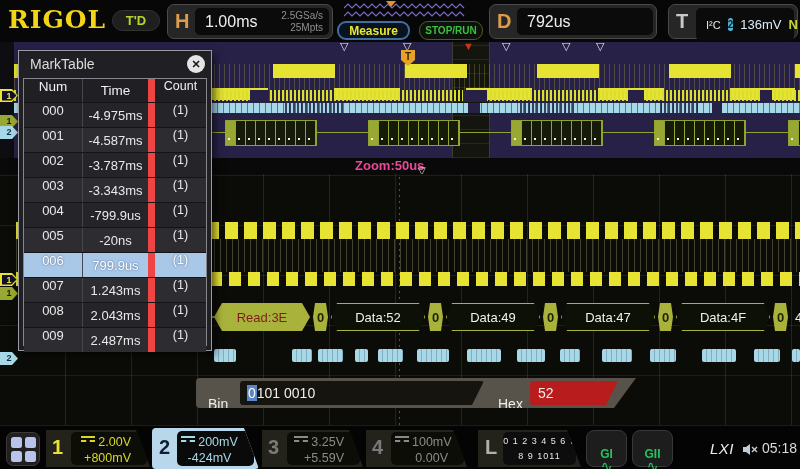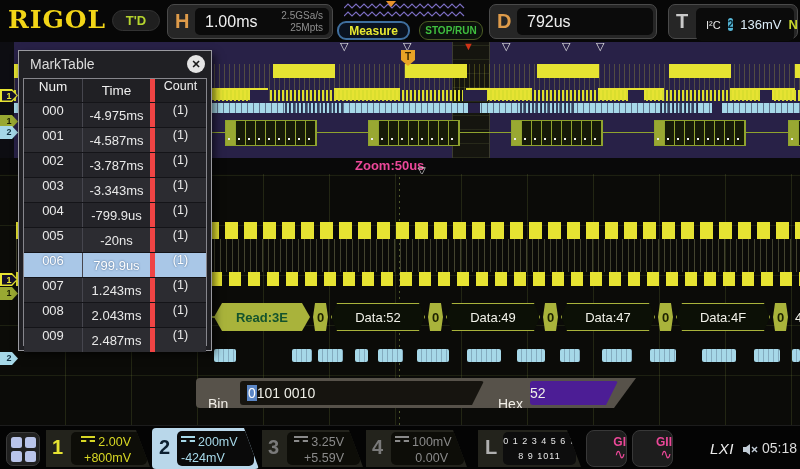--- a/index.html
+++ b/index.html
@@ -68,77 +68,77 @@
     background-image:
       repeating-linear-gradient(90deg,transparent 0 65px,rgba(140,160,70,.18) 65px 66px),
       repeating-linear-gradient(0deg,transparent 0 49px,rgba(140,160,70,.14) 49px 50px)}
   .centerline{position:absolute;left:399px;top:0;width:1px;height:100%;background:repeating-linear-gradient(0deg,rgba(170,190,90,.45) 0 2px,transparent 2px 6px)}
   .clk-top{position:absolute;left:16px;top:48px;right:0;height:17px;background:repeating-linear-gradient(90deg,var(--yw) 0 13px,transparent 13px 19px)}
   .clk-mid{position:absolute;left:16px;top:65px;right:0;height:33px;background:repeating-linear-gradient(90deg,rgba(195,195,135,.30) 0 1px,transparent 1px 6px)}
   .clk-bot{position:absolute;left:16px;top:98px;right:0;height:14px;background:repeating-linear-gradient(90deg,var(--yw) 0 12px,transparent 12px 19px);background-position-x:4px}
   .dec-lead{position:absolute;left:196px;top:142px;width:20px;height:2px;background:var(--olln)}
   .decode-row{position:absolute;left:214px;top:129px;right:0;height:28px;display:flex;align-items:stretch;gap:3px;overflow:hidden}
   .seg{position:relative;font-size:13px;display:flex;align-items:center;justify-content:center;flex:0 0 auto}
-  .seg-filled{width:96px;background:var(--ol);color:#14532d;font-weight:bold;clip-path:polygon(8px 0,calc(100% - 8px) 0,100% 50%,calc(100% - 8px) 100%,8px 100%,0 50%)}
+  .seg-filled{width:96px;background:var(--ol);color:#7f1d1d;font-weight:normal;clip-path:polygon(8px 0,calc(100% - 8px) 0,100% 50%,calc(100% - 8px) 100%,8px 100%,0 50%)}
   .seg-sep{width:15px;background:var(--ol);color:#1e2300;font-weight:bold;clip-path:polygon(2px 0,calc(100% - 2px) 0,100% 50%,calc(100% - 2px) 100%,2px 100%,0 50%)}
   .seg-outline{width:94px;background:#0c1006;color:#f2f2ea;box-shadow:inset 0 0 0 1px var(--ol);clip-path:polygon(6px 0,calc(100% - 6px) 0,100% 50%,calc(100% - 6px) 100%,6px 100%,0 50%)}
   .seg-plain{width:30px;color:#f2f2ea;justify-content:flex-start;padding-left:4px}
   .burst{position:absolute;top:175px;height:13px;background:var(--cy);border-radius:2px;
     background-image:repeating-linear-gradient(90deg,transparent 0 4px,rgba(30,40,70,.25) 4px 5px)}
 
   
   .binbar{position:absolute;left:196px;top:204px;width:440px;height:30px;background:#57524a;border-radius:4px 0 0 4px;clip-path:polygon(0 0,100% 0,calc(100% - 22px) 100%,0 100%)}
   .binbar .lab{position:absolute;top:18px;color:#f0ede6;font-size:14px}
   .bin-lab{left:12px}.hex-lab{left:302px}
   .bin-field{position:absolute;left:44px;top:3px;width:244px;height:24px;background:#16140f;border-radius:3px;clip-path:polygon(0 0,100% 0,calc(100% - 12px) 100%,0 100%);color:#efefe8;font-size:14px;line-height:24px;padding-left:7px}
   .bin-cursor{background:#5b86c5;color:#fff;padding:0 1px}
-  .hex-field{position:absolute;left:334px;top:3px;width:88px;height:24px;background:#4c1d95;border-radius:3px;clip-path:polygon(0 0,100% 0,calc(100% - 12px) 100%,0 100%);color:#efefe8;font-size:14px;line-height:24px;padding-left:0}
+  .hex-field{position:absolute;left:334px;top:3px;width:88px;height:24px;background:#b91c1c;border-radius:3px;clip-path:polygon(0 0,100% 0,calc(100% - 12px) 100%,0 100%);color:#efefe8;font-size:14px;line-height:24px;padding-left:8px}
 
   
   .mk{position:absolute;left:0;width:18px;height:13px;clip-path:polygon(0 0,12px 0,18px 50%,12px 100%,0 100%);font-size:9px;font-weight:bold}
   .mk i{position:absolute;inset:1.5px;clip-path:polygon(0 0,10px 0,15px 50%,10px 100%,0 100%);font-style:normal;text-align:center;line-height:10px;display:block}
   .mk-hollow{background:#e6e332}.mk-hollow i{background:#13102a;color:#e6e332}
   .mk-olive{background:#99a832;color:#1c2000;text-align:center;line-height:13px}
   .mk-cyan{background:#a6d8e8;color:#103040;text-align:center;line-height:13px}
 
   
   .marktable{position:absolute;left:18px;top:50px;width:194px;height:301px;background:#202024;border:1px solid #9a9aa0;box-shadow:3px 4px 8px rgba(0,0,0,.6)}
   .mt-title{position:absolute;left:0;top:0;right:0;height:26px;color:#dcdcdc;font-size:14px;line-height:26px;padding-left:11px}
   .mt-close{position:absolute;right:6px;top:4px;width:18px;height:18px;border-radius:50%;background:#e4e4e4;color:#1a1a1a;font-size:11px;font-weight:bold;text-align:center;line-height:18px}
   .mt-table{position:absolute;left:4px;top:27px;right:4px;bottom:4px;border:1px solid #86868c}
   .mt-row{display:flex;height:25px;border-top:1px solid #141418;font-size:13px;color:#e9e9e9;align-items:flex-start}
   .mt-row.head{height:23px;border-top:none;font-size:13.5px;color:#f0f0f0;background:#202024}
   .mt-row:nth-child(even):not(.head){background:#2c2c31}
   .mt-row:nth-child(odd):not(.head){background:#242429}
   .mt-row.sel{background:var(--sel) !important;color:#fff;text-shadow:0 0 2px rgba(40,70,110,.8)}
   .c-num{width:58px;text-align:center}
-  .c-time{width:73px;text-align:center;border-left:1px solid #46464e;border-right:5px solid #ef4444;align-self:stretch;line-height:25px}
+  .c-time{width:73px;text-align:center;border-left:1px solid #46464e;border-right:7px solid #ef4444;align-self:stretch;line-height:25px}
   .head .c-time{line-height:23px}
   .c-count{flex:1;text-align:center;font-size:12.5px}
 
   
   .bottombar{position:absolute;left:0;top:425px;width:800px;height:44px;background:#040404;border-top:1px solid #1c1c1c}
   .menu-btn{position:absolute;left:6px;top:6px;width:34px;height:34px;background:#202020;border:1px solid #3a3a3a;border-radius:7px;display:grid;grid-template-columns:11px 11px;grid-template-rows:11px 11px;gap:3px;align-content:center;justify-content:center}
   .menu-btn b{background:#b9c4ea;border-radius:2.5px}
   .chbox{position:absolute;top:4px;height:37px;clip-path:polygon(0 0,calc(100% - 14px) 0,100% 100%,0 100%);background:#23231c}
   .chbox .num{position:absolute;left:6px;top:6px;font-size:20px;font-weight:bold}
   .chbox .vals{position:absolute;left:25px;top:2px;bottom:2px;right:3px;background:#0d0d08;border-radius:5px;text-align:right;padding:2px 16px 0 4px;font-size:12.5px;line-height:16px;white-space:nowrap}
   .ch1{left:46px;width:104px;color:#d8d824}.ch1 .num{color:#e6e332}
   .ch3{left:262px;width:101px;color:#8a8a8a}.ch3 .num{color:#7a7a7a}
   .ch4{left:366px;width:101px;color:#8a8a8a}.ch4 .num{color:#7a7a7a}
   .ch2outer{position:absolute;left:152px;top:2px;width:107px;height:41px;background:#b9d7ea;clip-path:polygon(0 0,calc(100% - 15px) 0,100% 100%,0 100%);border-radius:4px}
   .ch2outer .num{position:absolute;left:7px;top:8px;font-size:20px;font-weight:bold;color:#0c2030}
-  .ch2outer .vals{position:absolute;left:25px;top:3px;bottom:3px;right:5px;background:#0a0a0a;border-radius:5px;color:var(--cy);text-align:left;padding:3px 16px 14px 4px;font-size:12.5px;line-height:16px;white-space:nowrap}
+  .ch2outer .vals{position:absolute;left:25px;top:3px;bottom:3px;right:5px;background:#0a0a0a;border-radius:5px;color:var(--cy);text-align:center;padding:3px 16px 14px 4px;font-size:12.5px;line-height:16px;white-space:nowrap}
   .dc{display:inline-block;width:14px;margin-right:3px;vertical-align:2px}
   .dc i{display:block;height:0;border-top:2px solid;margin-bottom:2px}
   .dc i.dash{border-top-style:dashed}
   .labox{position:absolute;left:478px;top:4px;width:103px;height:37px;background:#23231c;clip-path:polygon(0 0,calc(100% - 14px) 0,100% 100%,0 100%)}
   .labox .num{position:absolute;left:7px;top:6px;font-size:20px;font-weight:bold;color:#b0b0b0}
   .labox .digits{position:absolute;left:25px;top:2px;bottom:2px;right:5px;background:#0d0d0d;border-radius:5px;color:#e8e8e8;font-size:9px;line-height:15px;text-align:center;letter-spacing:1px;padding-top:2px}
-  .genbox{position:absolute;top:4px;height:37px;width:41px;background:#1d1d1d;border:1px solid #383838;border-radius:8px;color:#ec4899;text-align:right;font-size:12px;font-weight:bold;line-height:14px;padding-top:4px}
+  .genbox{position:absolute;top:4px;height:37px;width:41px;background:#1d1d1d;border:1px solid #383838;border-radius:8px;color:#22c55e;text-align:center;font-size:12px;font-weight:bold;line-height:14px;padding-top:16px}
   .g1{left:586px}.g2{left:632px}
   .genbox .wave{font-size:14px;font-weight:normal;display:block;margin-top:-2px}
   .lxi{position:absolute;left:710px;top:14px;color:#ececec;font-size:15px;font-weight:normal;font-style:italic;letter-spacing:.5px}
   .spk{position:absolute;left:743px;top:16px}
   .clock{position:absolute;left:762px;top:14px;color:#dcdcdc;font-size:14px}
 </style>
 </head>
 <body>
 
 <div class="screen">

